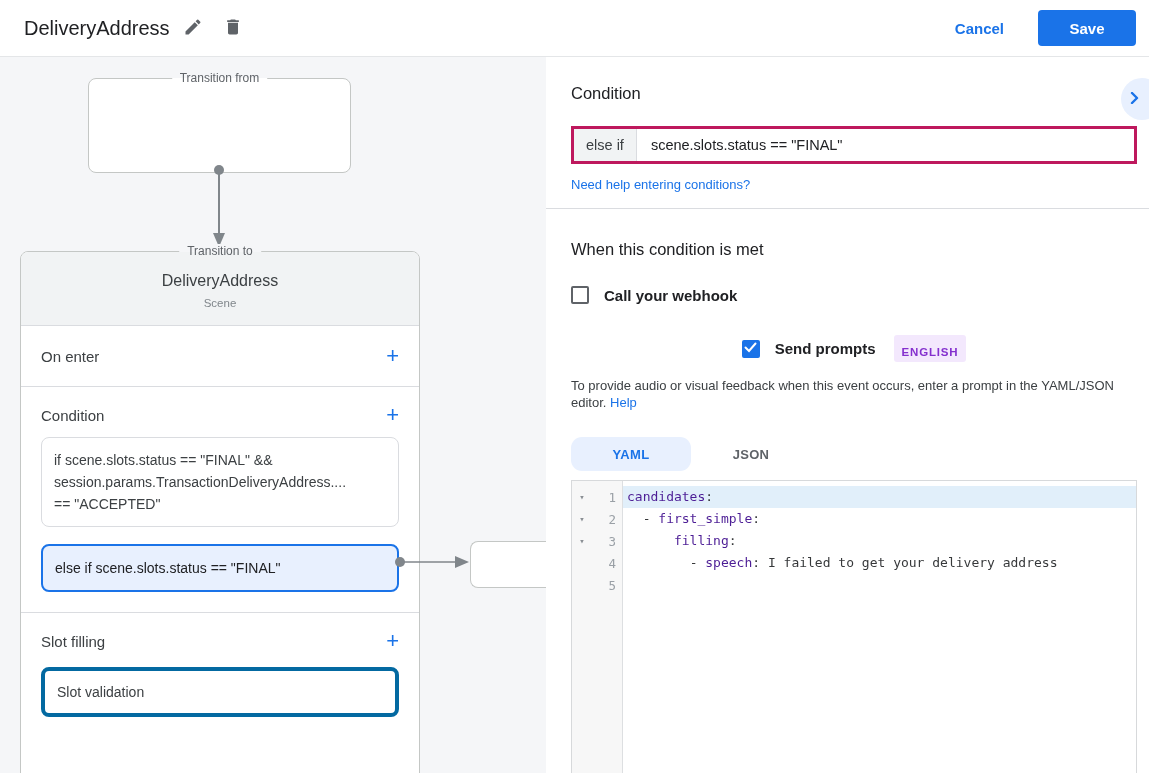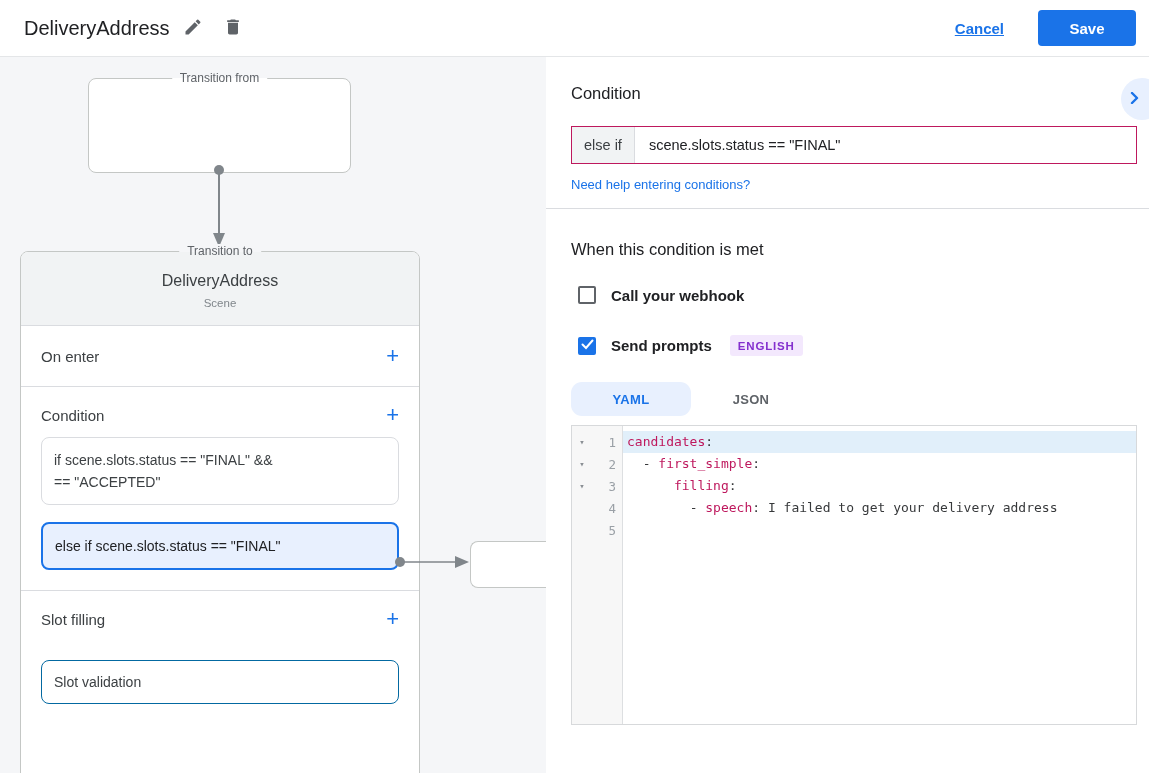--- a/index.html
+++ b/index.html
@@ -8,21 +8,21 @@
 
   
   .topbar { position:absolute; left:0; top:0; width:1149px; height:57px; background:#fff;
             border-bottom:1px solid #e4e6e8; display:flex; align-items:center; z-index:30; }
   .topbar-title { font-size:20px; color:#202124; margin-left:24px; }
   .icon-btn { width:34px; height:34px; border:none; background:transparent; cursor:pointer;
               display:flex; align-items:center; justify-content:center; margin-left:6px; }
   .icon-btn svg { fill:#5f6368; }
   .topbar-spacer { flex:1; }
   .cancel-btn { color:#1a73e8; font-size:15px; font-weight:bold; background:transparent;
-                border:none; cursor:pointer; margin-right:34px; font-family:inherit;text-decoration:underline; }
+                border:none; cursor:pointer; margin-right:34px; font-family:inherit; }
   .save-btn { background:#1a73e8; color:#fff; font-size:15px; font-weight:bold; border:none;
               border-radius:4px; width:98px; height:36px; margin-right:13px; cursor:pointer; font-family:inherit; }
 
   
   .flow { position:absolute; left:0; top:57px; width:564px; height:716px; background:#f5f6f8;
           border-right:1px solid #e0e2e4; overflow:hidden; }
   .outlined-box { position:absolute; background:#fff; border:1px solid #c4c7c5; border-radius:8px; }
   .box-label { position:absolute; top:-8px; left:50%; transform:translateX(-50%); font-size:12px;
                color:#5f6368; padding:0 8px; white-space:nowrap; line-height:15px;
                background:#f5f6f8; }
@@ -47,68 +47,68 @@
   .section-head { display:flex; align-items:center; justify-content:space-between; height:26px; }
   .section-label { font-size:15px; color:#3c4043; }
   .plus-btn { color:#1a73e8; font-size:22px; line-height:20px; background:none; border:none;
               cursor:pointer; font-weight:400; font-family:inherit; }
   .cond-box { border:1px solid #dadce0; border-radius:8px; padding:11px 12px; margin-top:9px;
               font-size:14px; color:#3c4043; line-height:22px; background:#fff; cursor:pointer; }
   .cond-box div { white-space:nowrap; overflow:hidden; }
   .cond-box-selected { border:2px solid #1a73e8; background:#e8f0fe; border-radius:8px;
                        padding:14px 12px; margin-top:17px; font-size:14px; color:#202124;
                        white-space:nowrap; overflow:hidden; cursor:pointer; }
-  .slot-box { border:1px solid #0369a1; border-radius:8px; padding:13px 12px; margin-top:28px;
+  .slot-box { border:4px solid #0369a1; border-radius:8px; padding:13px 12px; margin-top:13px;
               font-size:14px; color:#3c4043; background:#fff; cursor:pointer; }
 
   .target-box { position:absolute; left:470px; top:484px; width:77px; height:47px; background:#fff;
                 border:1px solid #c4c7c5; border-right:none; border-radius:8px 0 0 8px; }
 
   
   .panel { position:absolute; left:546px; top:57px; width:603px; height:716px; background:#fff;
            padding:27px 12px 0 25px; overflow:hidden; }
   .panel-heading { font-size:16.5px; color:#202124; }
   .expand-btn { position:absolute; right:-14px; top:21px; width:42px; height:42px; border-radius:50%;
                 background:#e8f0fe; border:none; cursor:pointer; color:#1a73e8; }
   .expand-btn svg { stroke:#1a73e8; }
   .cond-input { display:flex; align-items:stretch; margin-top:23px; height:38px;
-                border:1px solid #be185d; background:#fff; }
+                border:3px solid #be185d; background:#fff; }
   .cond-prefix { background:#f1f3f4; border-right:1px solid #dadce0; padding:0 12px;
                  display:flex; align-items:center; font-size:14.5px; color:#3c4043; }
   .cond-value { flex:1; display:flex; align-items:center; padding:0 14px; font-size:14.5px; color:#202124; }
   .help-link { display:inline-block; margin-top:13px; color:#1a73e8; font-size:13px;
                text-decoration:none; cursor:pointer; }
   .panel-divider { border:none; border-top:1px solid #dadce0; margin:15px 0 0 -25px; width:603px; }
   .panel-h2 { font-size:16.5px; color:#202124; margin-top:31px; }
-  .check-row { display:flex; align-items:center; margin-top:27px;margin-left:7px; }
+  .check-row { display:flex; align-items:center; margin-top:27px; }
   .checkbox { width:18px; height:18px; border:2px solid #5f6368; border-radius:2px; background:#fff;
               cursor:pointer; flex:none; }
   .checkbox.checked { background:#1a73e8; border-color:#1a73e8; display:flex; align-items:center;
                       justify-content:center; }
   .check-label { font-size:15px; font-weight:bold; color:#202124; margin-left:15px; cursor:pointer; }
   .lang-badge { margin-left:18px; background:#f3e8fd; color:#8430ce; font-size:11.5px; font-weight:bold;
-                letter-spacing:0.8px; padding:5px 8px 4px 8px; border-radius:3px; }
+                letter-spacing:0.8px; padding:11px 8px 4px 8px; border-radius:3px; }
   .panel-desc { margin-top:15px; font-size:13px; color:#3c4043; line-height:17px; max-width:558px; }
   .inline-link { color:#1a73e8; text-decoration:none; cursor:pointer; }
   .tabs { display:flex; margin-top:26px; }
   .tab { width:120px; height:34px; display:flex; align-items:center; justify-content:center;
          font-size:13px; font-weight:bold; letter-spacing:0.3px; color:#5f6368; cursor:pointer;border-radius:11px; }
   .tab.active { background:#e8f0fe; color:#1a73e8; }
 
   
   .editor { margin-top:9px; border:1px solid #d7d9db; display:flex; height:300px;
             font-family:"DejaVu Sans Mono", monospace; font-size:13px; background:#fff; }
   .gutter { width:51px; background:#f7f7f7; border-right:1px solid #dddfe1; flex:none; padding-top:5px; }
   .gutter-row { display:flex; height:22px; align-items:center; }
   .fold { width:20px; text-align:center; color:#8a8f94; font-size:9px; cursor:pointer; }
   .lnum { flex:1; text-align:right; padding-right:6px; color:#9aa0a6; font-size:12.5px; }
   .code { flex:1; padding-top:5px; overflow:hidden; }
   .code-line { height:22px; line-height:22px; white-space:pre; padding-left:4px; color:#202124; }
   .code-line.active { background:#e1effa; }
-  .tok-key { color:#be185d; }
+  .tok-key { color:#4c1d95; }
   .tok-plain { color:#37393b; }
 </style>
 </head>
 <body>
 
 <div class="topbar">
   <div class="topbar-title">DeliveryAddress</div>
   <button class="icon-btn">
     <span>
       <svg width="20" height="20" viewBox="0 0 24 24">
@@ -153,20 +153,21 @@
       <button class="plus-btn">+</button>
     </div>
 
     <div class="card-section">
       <div class="section-head">
         <span class="section-label">Condition</span>
         <button class="plus-btn">+</button>
       </div>
       <div class="cond-box">
         <div>if scene.slots.status == "FINAL" &amp;&amp;</div>
+        <div>session.params.TransactionDeliveryAddress....</div>
         <div>== "ACCEPTED"</div>
       </div>
       <div class="cond-box-selected">else if scene.slots.status == "FINAL"</div>
     </div>
 
     <div class="card-section" style="border-bottom:none;">
       <div class="section-head">
         <span class="section-label">Slot filling</span>
         <button class="plus-btn">+</button>
       </div>
@@ -204,32 +205,33 @@
 
   <hr class="panel-divider">
 
   <div class="panel-h2">When this condition is met</div>
 
   <div class="check-row">
     <div class="checkbox"></div>
     <span class="check-label">Call your webhook</span>
   </div>
 
-  <div class="check-row" style="margin-top:31px;">
+  <div class="check-row" style="margin-top:31px;justify-content:center;">
     <div class="checkbox checked">
       <span>
         <svg width="13" height="13" viewBox="0 0 13 13">
             <path d="M1.5 6.5 L5 10 L11.5 2.5" stroke="#fff" stroke-width="2" fill="none" stroke-linecap="round"></path>
           </svg>
       </span>
     </div>
     <span class="check-label">Send prompts</span>
     <span class="lang-badge">ENGLISH</span>
   </div>
 
+  <div class="panel-desc"><span>To provide audio or visual feedback when this event occurs, enter a prompt in the YAML/JSON editor.</span> <a class="inline-link">Help</a></div>
 
   <div class="tabs">
     <div class="tab active">YAML</div>
     <div class="tab">JSON</div>
   </div>
 
   <div class="editor">
     <div class="gutter">
       <div class="gutter-row">
           <span class="fold">▾</span>

